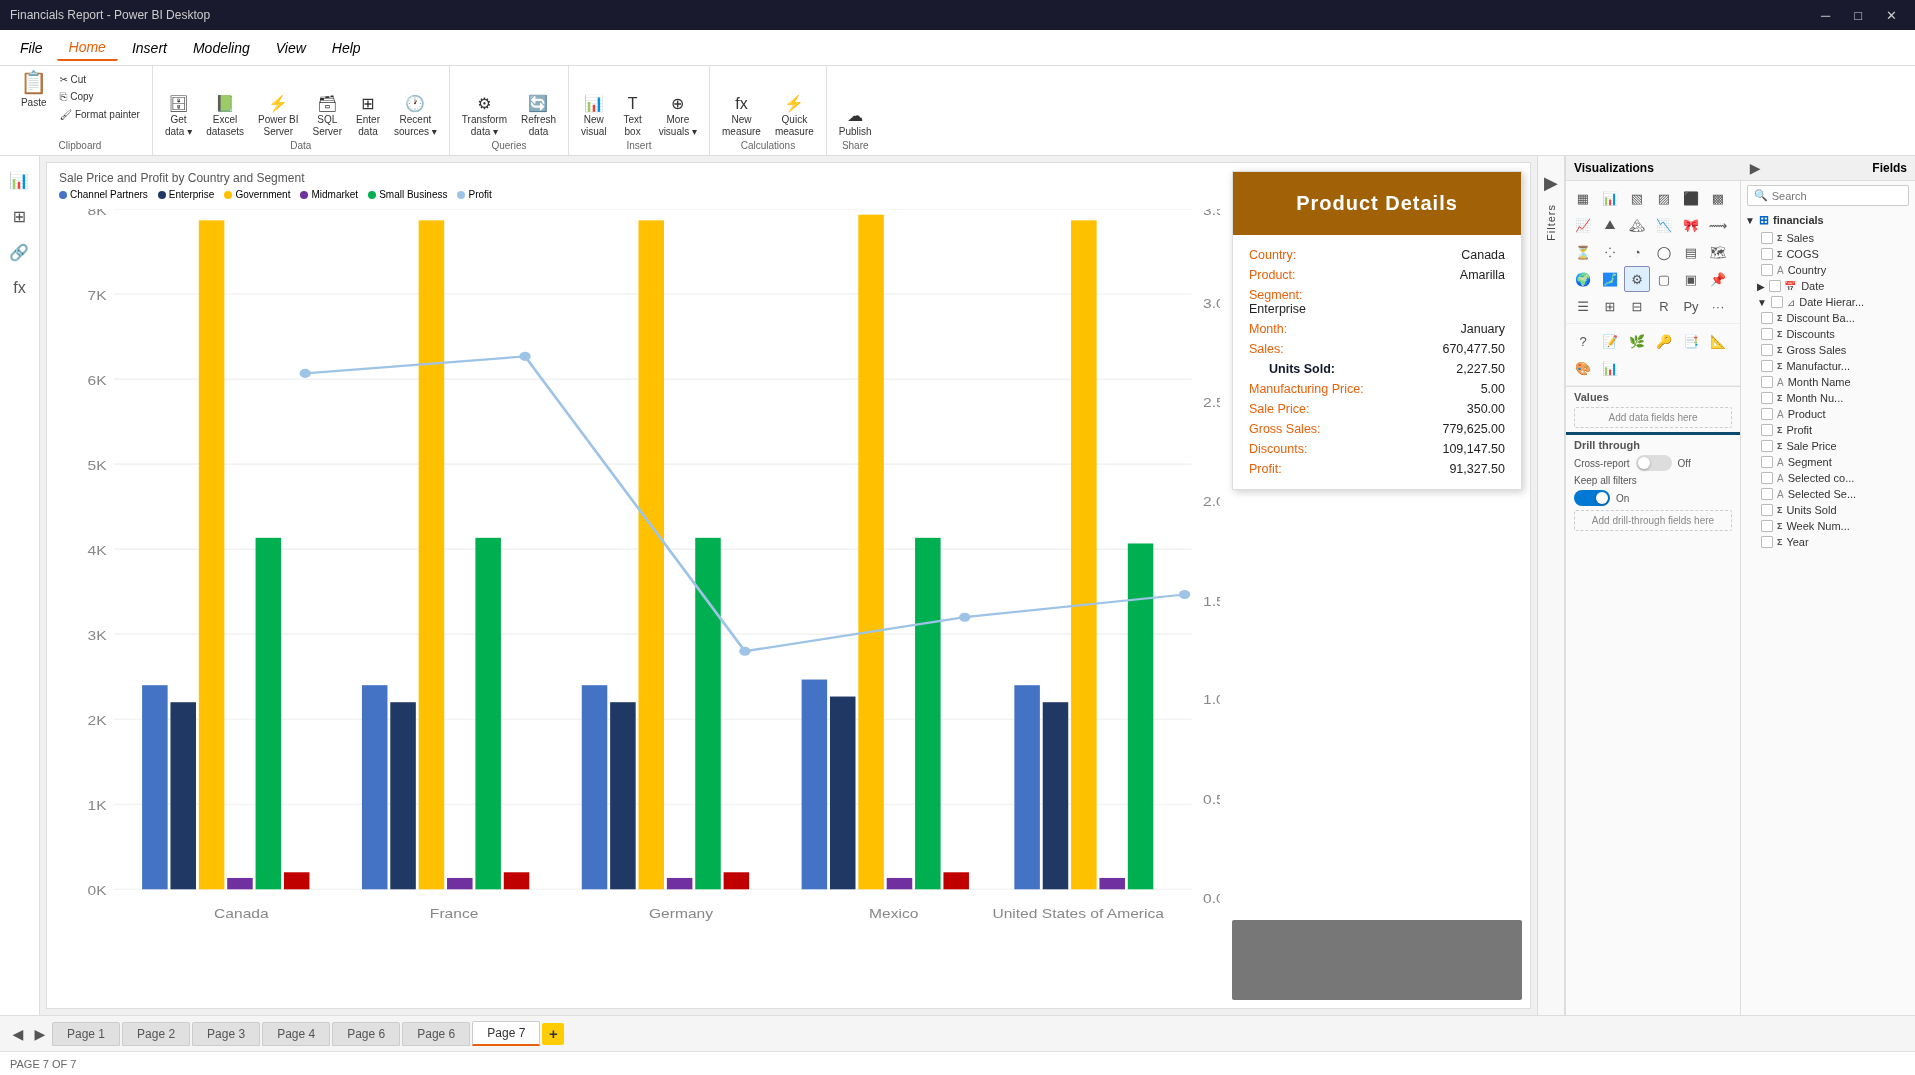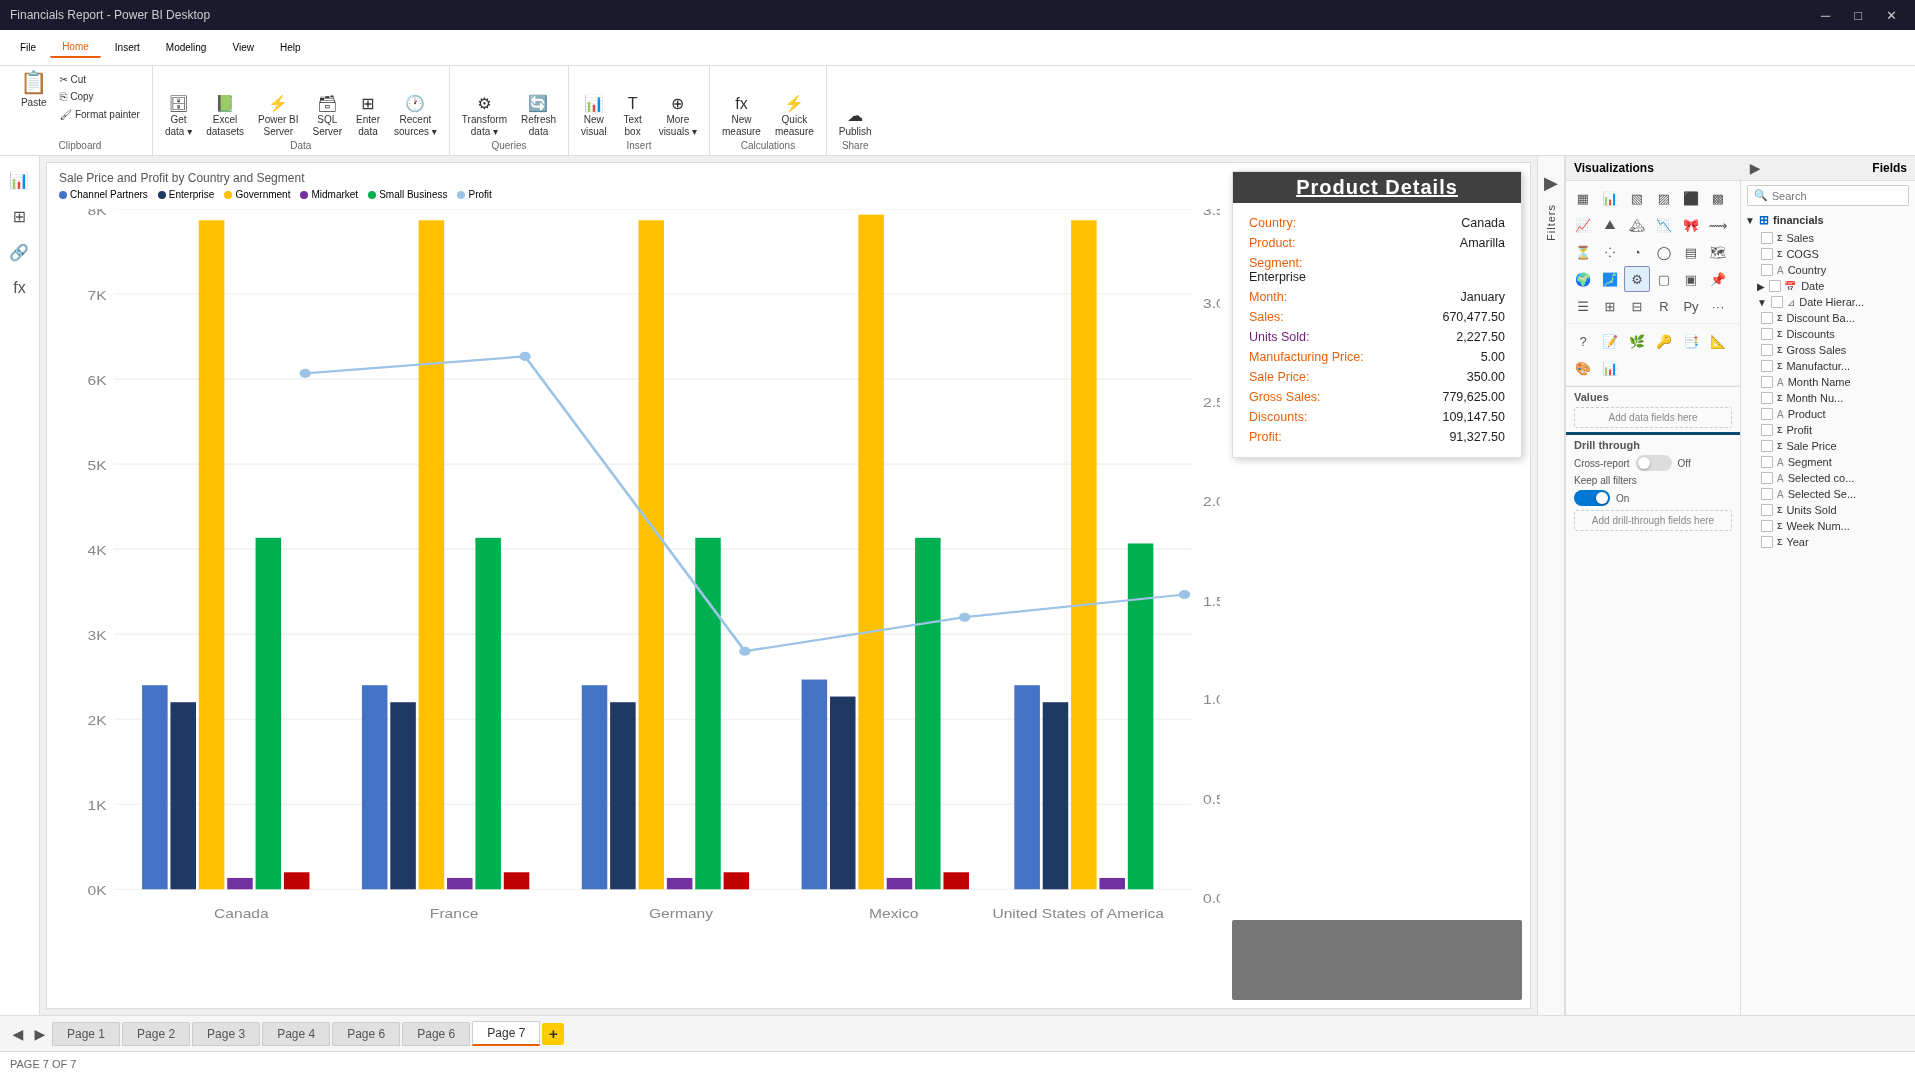--- a/index.html
+++ b/index.html
@@ -25,22 +25,23 @@
       height: 36px;
       display: flex;
       align-items: center;
       padding: 0 8px;
       border-bottom: 1px solid #ddd;
       gap: 2px;
     }
     .menu-item {
       padding: 4px 12px;
       cursor: pointer;
-      font-size: 10px;
+      font-size: 14px;
       border-radius: 2px;
+      font-style: italic;
     }
     .menu-item.active { color: #e8610a; border-bottom: 2px solid #e8610a; }
 
     
     #ribbon {
       background: #fff;
       border-bottom: 1px solid #ddd;
       padding: 4px 8px 0 8px;
       display: flex;
       align-items: flex-end;
@@ -613,21 +614,21 @@
 
         <text x="130" y="625" text-anchor="middle" font-size="11" fill="#888">Canada</text>
         <text x="280" y="625" text-anchor="middle" font-size="11" fill="#888">France</text>
         <text x="440" y="625" text-anchor="middle" font-size="11" fill="#888">Germany</text>
         <text x="590" y="625" text-anchor="middle" font-size="11" fill="#888">Mexico</text>
         <text x="720" y="625" text-anchor="middle" font-size="11" fill="#888">United States of America</text>
       </svg>
     </div>
 
     <div id="tooltip-panel" style="position:absolute; right:8px; top:8px; width:290px; background:#fff; border:1px solid #ddd; box-shadow:2px 2px 8px rgba(0,0,0,0.2);">
-      <div class="tooltip-header" style="background:#404040; color:white; text-align:center; padding:4px 10px; font-size:20px; font-weight:bold;text-decoration:underline;">
+      <div class="tooltip-header" style="background:#a16207; color:white; text-align:center; padding:20px 10px; font-size:20px; font-weight:bold;">
         <span>Product Details</span>
       </div>
       <div class="tooltip-body" style="padding:10px 16px;">
         <div class="tooltip-row" style="display:flex; justify-content:space-between; padding:3px 0; font-size:12.5px;">
           <span class="tooltip-label" style="color:#e8610a; font-weight:500;">Country:</span>
           <span class="tooltip-value" style="color:#222;">Canada</span>
         </div>
         <div class="tooltip-row" style="display:flex; justify-content:space-between; padding:3px 0; font-size:12.5px;">
           <span class="tooltip-label" style="color:#e8610a; font-weight:500;">Product:</span>
           <span class="tooltip-value" style="color:#222;">Amarilla</span>
@@ -638,21 +639,21 @@
         </div>
         <div class="tooltip-row" style="display:flex; justify-content:space-between; padding:3px 0; font-size:12.5px;">
           <span class="tooltip-label" style="color:#e8610a; font-weight:500;">Month:</span>
           <span class="tooltip-value" style="color:#222;">January</span>
         </div>
         <div class="tooltip-row" style="display:flex; justify-content:space-between; padding:3px 0; font-size:12.5px;">
           <span class="tooltip-label" style="color:#e8610a; font-weight:500;">Sales:</span>
           <span class="tooltip-value" style="color:#222;">670,477.50</span>
         </div>
         <div class="tooltip-row" style="display:flex; justify-content:space-between; padding:3px 0; font-size:12.5px;">
-          <span class="tooltip-label" style="color:#701a75; font-weight:400;">Units Sold:</span>
+          <span class="tooltip-label" style="color:#0f172a; font-weight:700;margin-left:20px;">Units Sold:</span>
           <span class="tooltip-value" style="color:#222;">2,227.50</span>
         </div>
         <div class="tooltip-row" style="display:flex; justify-content:space-between; padding:3px 0; font-size:12.5px;">
           <span class="tooltip-label" style="color:#e8610a; font-weight:500;">Manufacturing Price:</span>
           <span class="tooltip-value" style="color:#222;">5.00</span>
         </div>
         <div class="tooltip-row" style="display:flex; justify-content:space-between; padding:3px 0; font-size:12.5px;">
           <span class="tooltip-label" style="color:#e8610a; font-weight:500;">Sale Price:</span>
           <span class="tooltip-value" style="color:#222;">350.00</span>
         </div>

